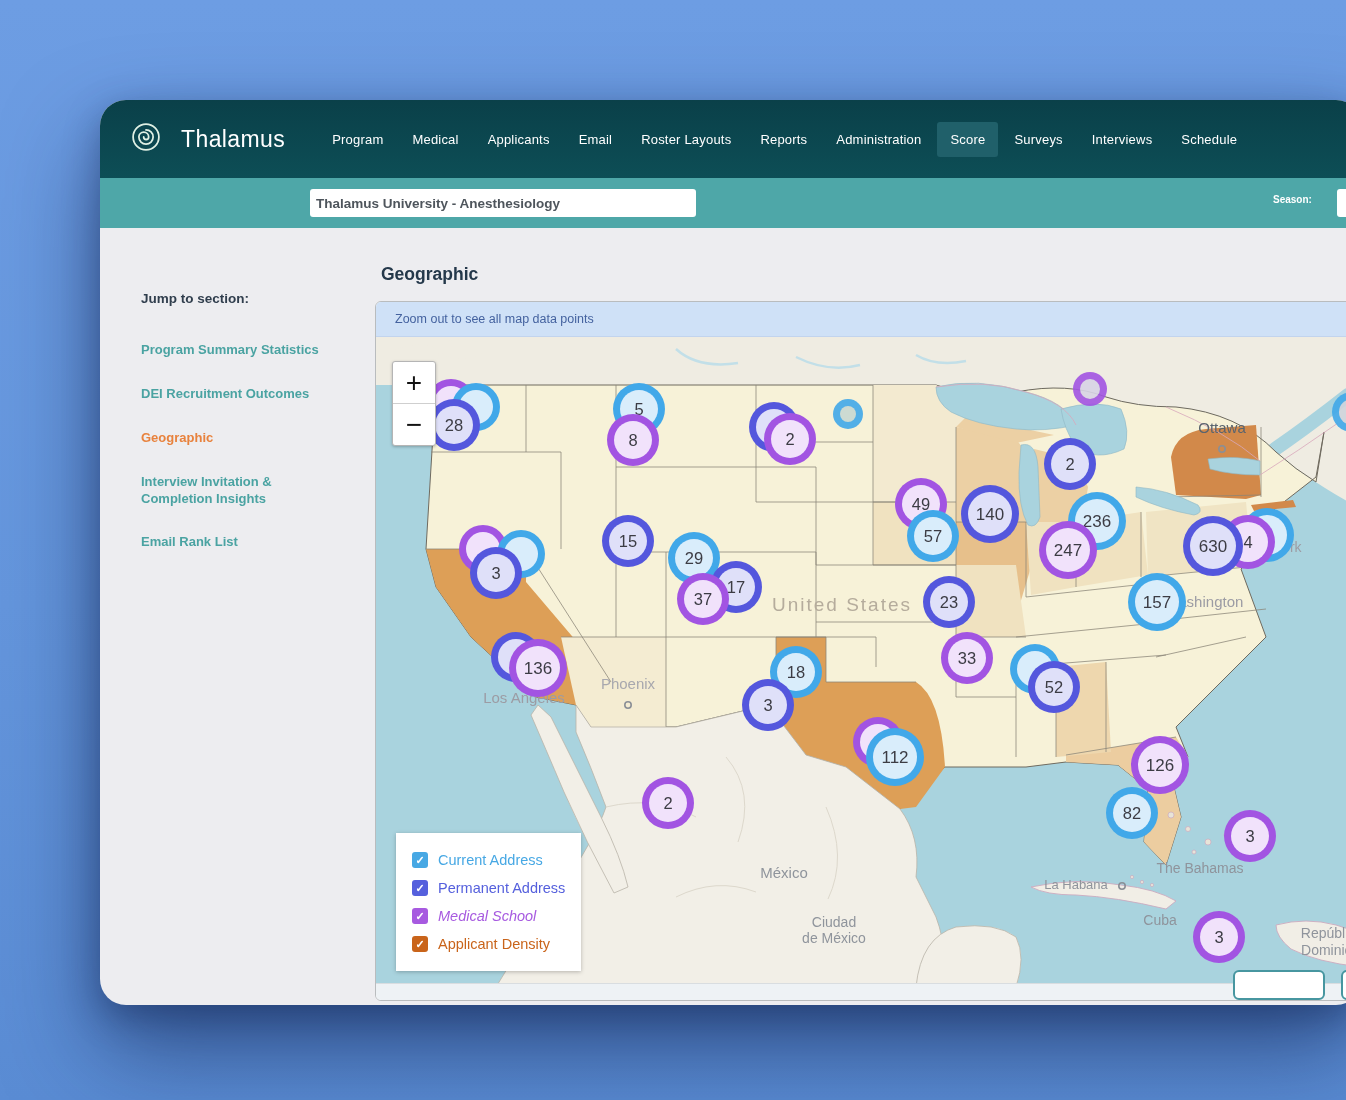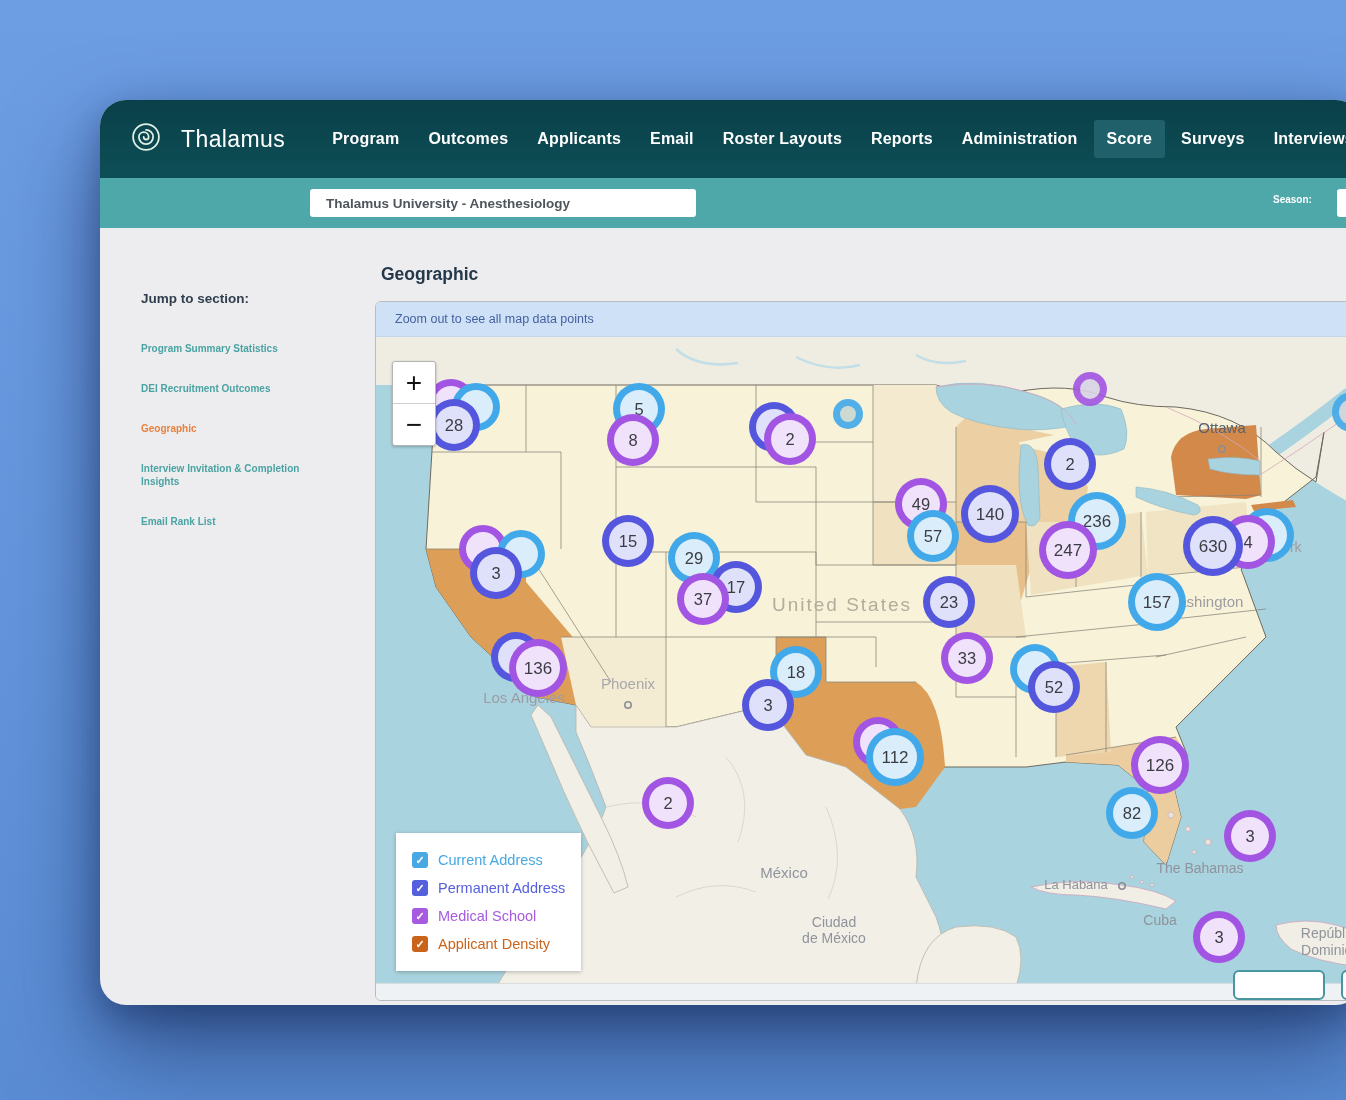--- a/index.html
+++ b/index.html
@@ -12,37 +12,37 @@
     position:absolute;left:100px;top:100px;width:1262px;height:905px;
     border-radius:26px;overflow:hidden;background:#ededf0;
     box-shadow:0 45px 95px rgba(12,30,75,.55),0 12px 35px rgba(12,30,75,.35);
   }
   
   .nav{height:78px;background:linear-gradient(180deg,#0a4049 0%,#0d4e56 100%);
     display:flex;align-items:center;padding-left:30px;box-sizing:border-box;}
   .logo{display:flex;align-items:center;gap:19px;margin-right:34px;}
   .logo-text{color:#fff;font-size:23px;font-weight:400;letter-spacing:.4px;}
   .nav-menu{display:flex;align-items:center;gap:3px;}
-  .nav-item{color:#fff;font-size:16px;font-weight:700;letter-spacing:.2px;
+  .nav-item{color:#fff;font-size:13px;font-weight:400;letter-spacing:.2px;
     padding:10px 13px;border-radius:3px;cursor:pointer;white-space:nowrap;}
   .nav-item.active{background:#20606a;}
   
   .subheader{height:50px;background:#4ea7a8;position:relative;}
   .program-select{position:absolute;left:210px;top:11px;width:386px;height:28px;
     background:#fff;border-radius:3px;display:flex;align-items:center;
-    padding-left:16px;box-sizing:border-box;font-size:13.5px;font-weight:700;color:#4e555c;}
+    padding-left:6px;box-sizing:border-box;font-size:13.5px;font-weight:700;color:#4e555c;}
   .season-label{position:absolute;left:1173px;top:16px;color:#fff;font-weight:700;font-size:10px;}
   .season-select{position:absolute;left:1237px;top:11px;width:60px;height:28px;background:#fff;border-radius:3px;}
   
   .content{position:relative;height:777px;}
   .sidebar{position:absolute;left:0;top:8px;width:275px;height:100%;
     padding:55px 0 0 41px;box-sizing:border-box;}
   .sidebar-title{font-size:13.5px;font-weight:700;color:#303e4d;}
   .sidebar-links{margin-top:36px;display:flex;flex-direction:column;gap:27px;width:178px;}
-  .sidebar-link{font-size:10px;font-weight:700;color:#4aa3a2;line-height:1.3;cursor:pointer;}
+  .sidebar-link{font-size:13px;font-weight:700;color:#4aa3a2;line-height:1.3;cursor:pointer;}
   .sidebar-link.active{color:#e8823d;}
   .main{margin-left:275px;height:100%;}
   .section-title{padding:36px 0 0 6px;font-size:17.5px;font-weight:700;color:#24384a;}
   .panel{margin-top:16px;width:987px;height:700px;background:#fff;
     border:1px solid #b9bcbe;border-radius:6px;box-sizing:border-box;overflow:hidden;position:relative;}
   .notice{height:34px;background:#cfe1f7;border-bottom:1px solid #c2d4ee;display:flex;
     align-items:center;padding-left:19px;font-size:12.5px;color:#44629f;}
   .map{position:relative;width:985px;height:650px;background:#a9d3de;overflow:hidden;}
   .map svg.terrain{position:absolute;left:0;top:0;}
   .zoomctl{position:absolute;left:16px;top:24px;width:42px;background:#fff;
@@ -73,21 +73,21 @@
       <span>
         <svg width="32" height="32" viewBox="0 0 36 36">
           <circle cx="18" cy="18" r="14.5" stroke="#dff0e4" fill="none" stroke-width="2"></circle>
           <path d="M18 10 a8 8 0 1 1 -8 8 a5.5 5.5 0 1 1 11 0 a2.8 2.8 0 1 1 -5.6 0" stroke="#dff0e4" fill="none" stroke-width="2" stroke-linecap="round"></path>
         </svg>
       </span>
       <span class="logo-text">Thalamus</span>
     </div>
     <div class="nav-menu" id="nav-menu">
         <div class="nav-item">Program</div>
-        <div class="nav-item">Outcomes</div>
+        <div class="nav-item">Medical</div>
         <div class="nav-item">Applicants</div>
         <div class="nav-item">Email</div>
         <div class="nav-item">Roster Layouts</div>
         <div class="nav-item">Reports</div>
         <div class="nav-item">Administration</div>
         <div class="nav-item active">Score</div>
         <div class="nav-item">Surveys</div>
         <div class="nav-item">Interviews</div>
         <div class="nav-item">Schedule</div>
       </div>
@@ -420,21 +420,21 @@
               <div class="legend-row">
                 <span class="legend-check" style="background: rgb(71, 168, 228);">✓</span>
                 <span class="legend-label" style="color: rgb(71, 168, 228);">Current Address</span>
               </div>
               <div class="legend-row">
                 <span class="legend-check" style="background: rgb(85, 96, 221);">✓</span>
                 <span class="legend-label" style="color: rgb(85, 96, 221);">Permanent Address</span>
               </div>
               <div class="legend-row">
                 <span class="legend-check" style="background: rgb(167, 90, 224);">✓</span>
-                <span class="legend-label" style="color: rgb(167, 90, 224);">Medical School</span>
+                <span class="legend-label" style="color: rgb(167, 90, 224); font-style: italic;">Medical School</span>
               </div>
               <div class="legend-row">
                 <span class="legend-check" style="background: rgb(201, 100, 26);">✓</span>
                 <span class="legend-label" style="color: rgb(201, 100, 26);">Applicant Density</span>
               </div>
             </div>
         </div>
 
         <div class="panel-footer">
           <div class="footer-btn b1"></div>

